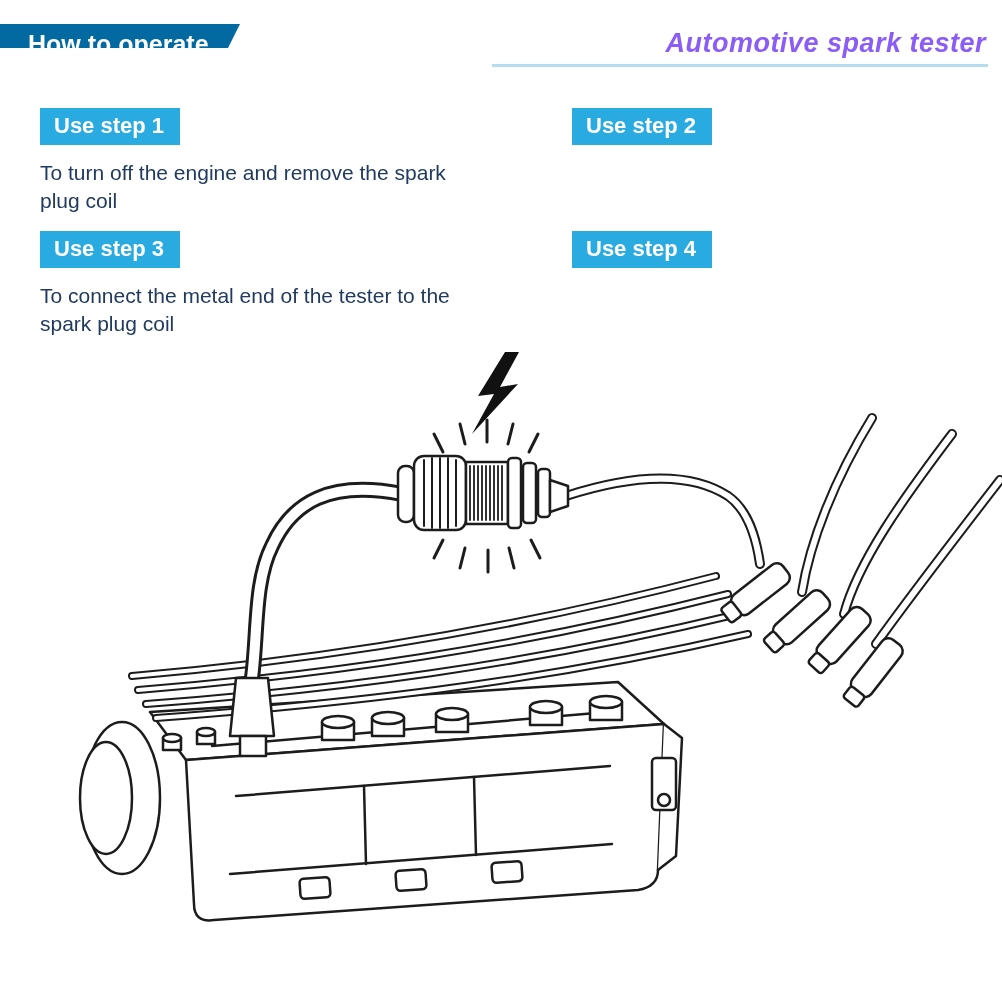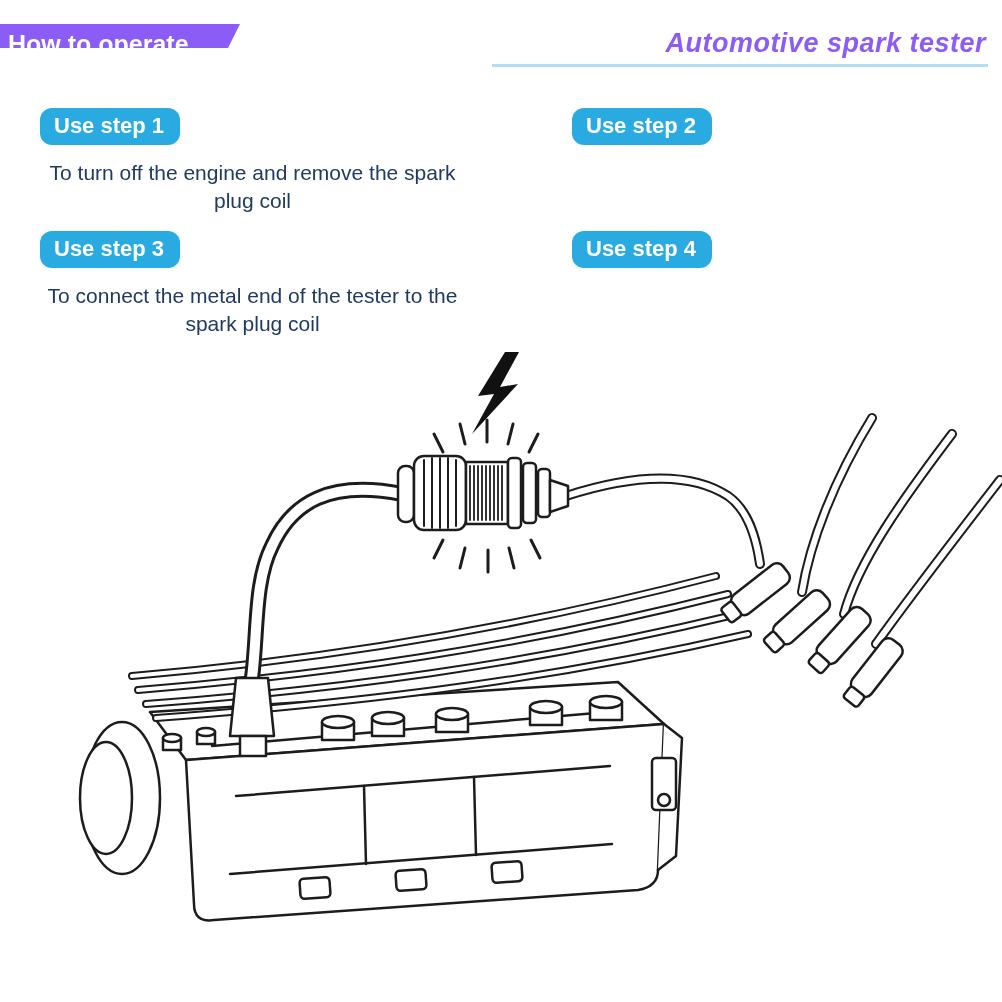--- a/index.html
+++ b/index.html
@@ -2,23 +2,23 @@
 <html><head>
 <meta charset="utf-8">
 <style>
   * { box-sizing: border-box; margin: 0; padding: 0; }
   html, body { width: 1002px; height: 1002px; background: #ffffff; overflow: hidden; }
   body { position: relative; font-family: "Liberation Sans", sans-serif; }
 
   .banner {
     position: absolute; left: 0; top: 24px;
     width: 240px; height: 24px;
-    background: #8b5cf6; color: #ffffff;
+    background: #0369a1; color: #ffffff;
     font-size: 25px; font-weight: bold; line-height: 40px;
-    padding-left: 8px;
+    padding-left: 28px;
     clip-path: polygon(0 0, 100% 0, 95% 100%, 0 100%);
   }
 
   .product-title {
     position: absolute; top: 28px; right: 16px;
     color: #8b5cf6; font-size: 27px; font-weight: bold; font-style: italic;
     letter-spacing: .5px;
   }
   .title-underline {
     position: absolute; top: 64px; left: 492px; width: 496px; height: 3px;
@@ -27,26 +27,25 @@
 
   .steps {
     position: absolute; top: 108px; left: 40px;
     display: grid; grid-template-columns: 492px 430px; column-gap: 40px; row-gap: 12px;
   }
   .step-label {
     display: inline-block;
     background: #29abe2; color: #ffffff;
     font-size: 22px; font-weight: bold;
     padding: 5px 16px 6px 14px;
-    border-radius: 12px;
   }
   .step-desc {
     margin-top: 14px; margin-bottom: 4px;
     font-size: 21px; line-height: 1.33;
-    color: #203a60; max-width: 425px; text-align: center;
+    color: #203a60; max-width: 425px;
   }
 
   .art { position: absolute; left: 0; top: 330px; }
 </style>
 </head>
 <body>
 
 <div>
 
   <div class="banner">How to operate</div>

